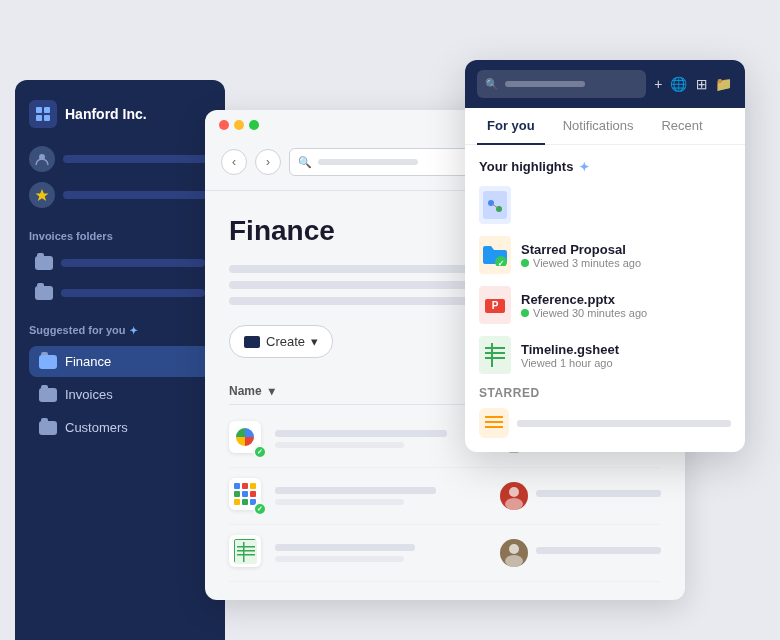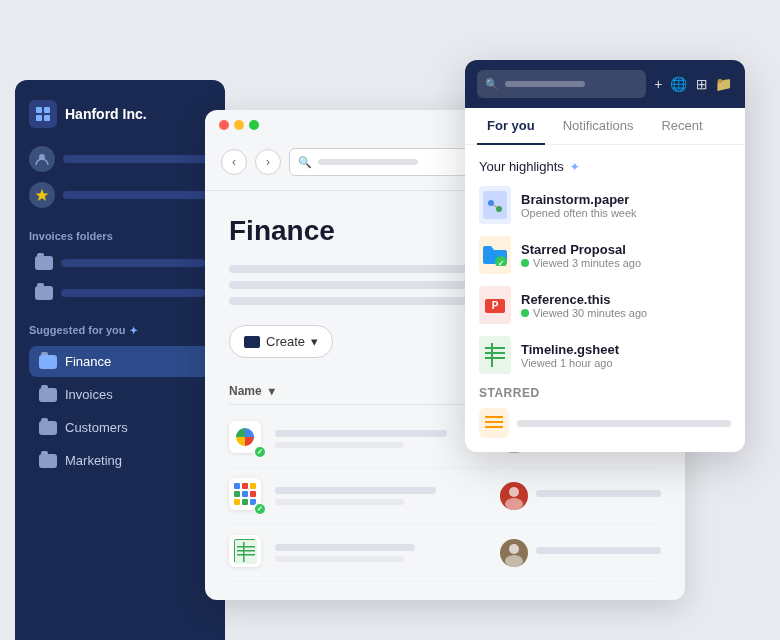--- a/index.html
+++ b/index.html
@@ -489,21 +489,21 @@
 
     .dropdown-body {
       padding: 14px 14px;
     }
 
     .highlights-header {
       display: flex;
       align-items: center;
       gap: 6px;
       font-size: 13px;
-      font-weight: 400;
+      font-weight: 700;
       color: #1a1a2e;
       margin-bottom: 12px;
       text-align: center;
     }
 
     .highlights-spark {
       color: #7eb0ff;
       font-size: 12px;
     }
 
@@ -694,24 +694,20 @@
         <div class="folder-icon-small" style="background:#7eb0ff;"></div>
         <span>Finance</span>
       </div>
       <div class="sidebar-nav-item">
         <div class="folder-icon-small"></div>
         <span>Invoices</span>
       </div>
       <div class="sidebar-nav-item">
         <div class="folder-icon-small"></div>
         <span>Customers</span>
-      </div>
-      <div class="sidebar-nav-item">
-        <div class="folder-icon-small"></div>
-        <span>Marketing</span>
       </div>
     </div>
   </div>
 
   <div class="main-window">
 
     <div style="display:flex;gap:5px;padding:10px 14px 4px;">
       <div class="tl-red"></div>
       <div class="tl-yellow"></div>
       <div class="tl-green"></div>
@@ -880,24 +876,20 @@
 
       <div class="highlight-item">
         <div class="hi-icon hi-icon-blue">
           <svg viewBox="0 0 24 28" width="24" height="28">
             <rect width="24" height="28" rx="3" fill="#c8d8ff"></rect>
             <circle cx="8" cy="12" r="3" fill="#4285f4"></circle>
             <circle cx="16" cy="18" r="3" fill="#34a853"></circle>
             <line x1="8" y1="12" x2="16" y2="18" stroke="#888" stroke-width="1"></line>
           </svg>
         </div>
-        <div class="hi-text">
-          <div class="hi-name">Brainstorm.paper</div>
-          <div class="hi-sub">Opened often this week</div>
-        </div>
       </div>
 
       <div class="highlight-item">
         <div class="hi-icon hi-icon-folder">
           <svg viewBox="0 0 28 22" width="28" height="22">
             <path d="M2 4 Q2 2 4 2 L10 2 L13 6 L24 6 Q26 6 26 8 L26 18 Q26 20 24 20 L4 20 Q2 20 2 18 Z" fill="#2196f3"></path>
             <circle cx="20" cy="18" r="6" fill="#34c759"></circle>
             <text x="20" y="22" text-anchor="middle" fill="white" font-size="8" font-weight="bold">✓</text>
           </svg>
         </div>
@@ -912,21 +904,21 @@
 
       <div class="highlight-item">
         <div class="hi-icon hi-icon-ppt">
           <svg viewBox="0 0 24 28" width="24" height="28">
             <rect width="24" height="28" rx="3" fill="#fde8e8"></rect>
             <rect x="2" y="8" width="20" height="14" rx="2" fill="#ea4335"></rect>
             <text x="12" y="18" text-anchor="middle" fill="white" font-size="10" font-weight="bold">P</text>
           </svg>
         </div>
         <div class="hi-text">
-          <div class="hi-name">Reference.this</div>
+          <div class="hi-name">Reference.pptx</div>
           <div class="hi-sub">
             <span class="dot-green"></span>
             <span>Viewed 30 minutes ago</span>
           </div>
         </div>
       </div>
 
       <div class="highlight-item">
         <div class="hi-icon hi-icon-sheet">
           <svg viewBox="0 0 24 28" width="24" height="28">

